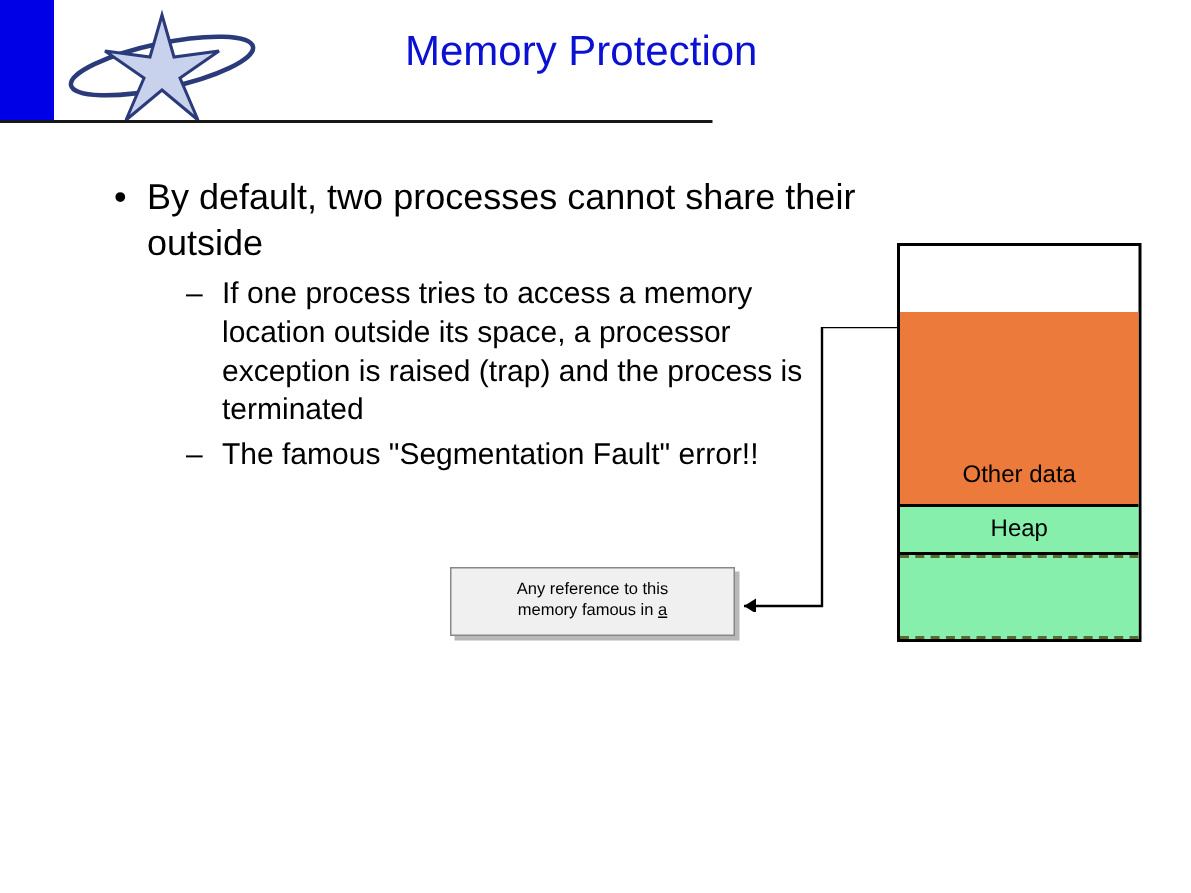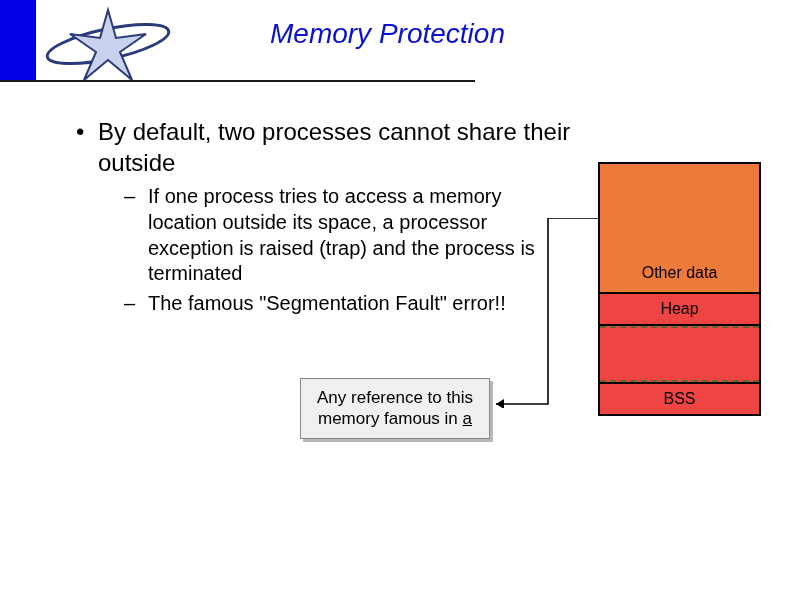--- a/index.html
+++ b/index.html
@@ -30,21 +30,20 @@
     position: absolute;
     left: 0; top: 80px;
     width: 475px; height: 2px;
     background: #181818;
   }
   .title {
     position: absolute;
     left: 270px; top: 18px;
     font-size: 28px;
     color: #0a11d2;
-    font-style: italic;
   }
   .content {
     position: absolute;
     left: 76px; top: 116px;
     width: 520px;
   }
   .bullet-row {
     display: flex;
     align-items: flex-start;
     font-size: 24px;
@@ -63,39 +62,39 @@
   }
   .sub .dash { width: 24px; flex: none; }
   .note-box {
     position: absolute;
     left: 300px; top: 378px;
     width: 190px;
     padding: 8px 10px;
     background: #f0f0f0;
     border: 1px solid #888;
     box-shadow: 3px 3px 0 #b8b8b8;
-    font-size: 17px;
+    font-size: 11px;
     text-align: center;
     line-height: 1.25;
   }
   .note-box u { text-decoration: underline; }
   .mem-diagram {
     position: absolute;
     left: 598px; top: 162px;
     width: 163px;
     border: 2px solid #000;
   }
   .seg {
     border-top: 2px solid #000;
     text-align: center;
     font-size: 16px;
     padding: 6px 2px;
-    background: #ef4444;
+    background: #86efac;
   }
-  .seg.first { border-top: none; }
+  .seg.first { border-top: none; margin-top: 44px; }
   .seg.other { background: #ec7a3a; height: 128px; padding-top: 100px; }
   .seg.heapgap { height: 58px; padding: 0; position: relative; }
   .dashline {
     border-top: 2px dashed #5b6b2d;
     position: absolute; left: 0; right: 0;
   }
   .connector {
     position: absolute;
     left: 488px; top: 218px;
     width: 112px; height: 190px;
@@ -142,14 +141,13 @@
   <polygon points="8,186 16,181 16,191" fill="#000"></polygon>
 </svg>
 
 <div class="mem-diagram">
   <div class="seg first other">Other data</div>
   <div class="seg">Heap</div>
   <div class="seg heapgap">
     <div class="dashline" style="top:0"></div>
     <div class="dashline" style="bottom:0"></div>
   </div>
-  <div class="seg">BSS</div>
 </div>
 
 </body></html>

